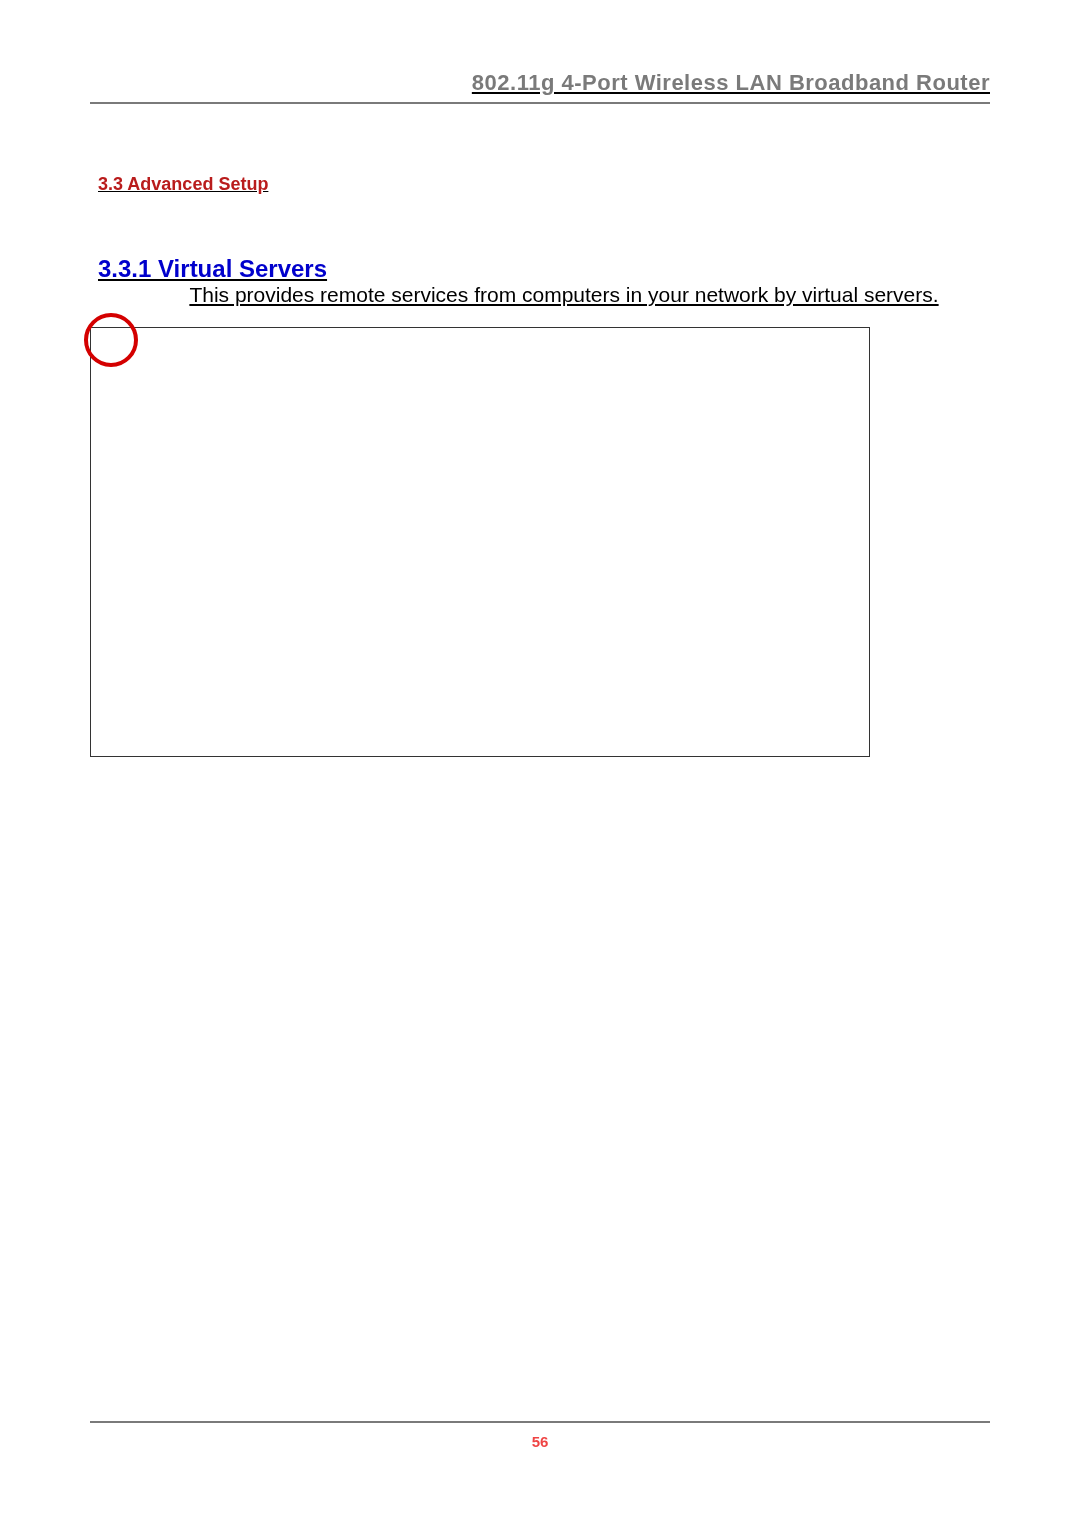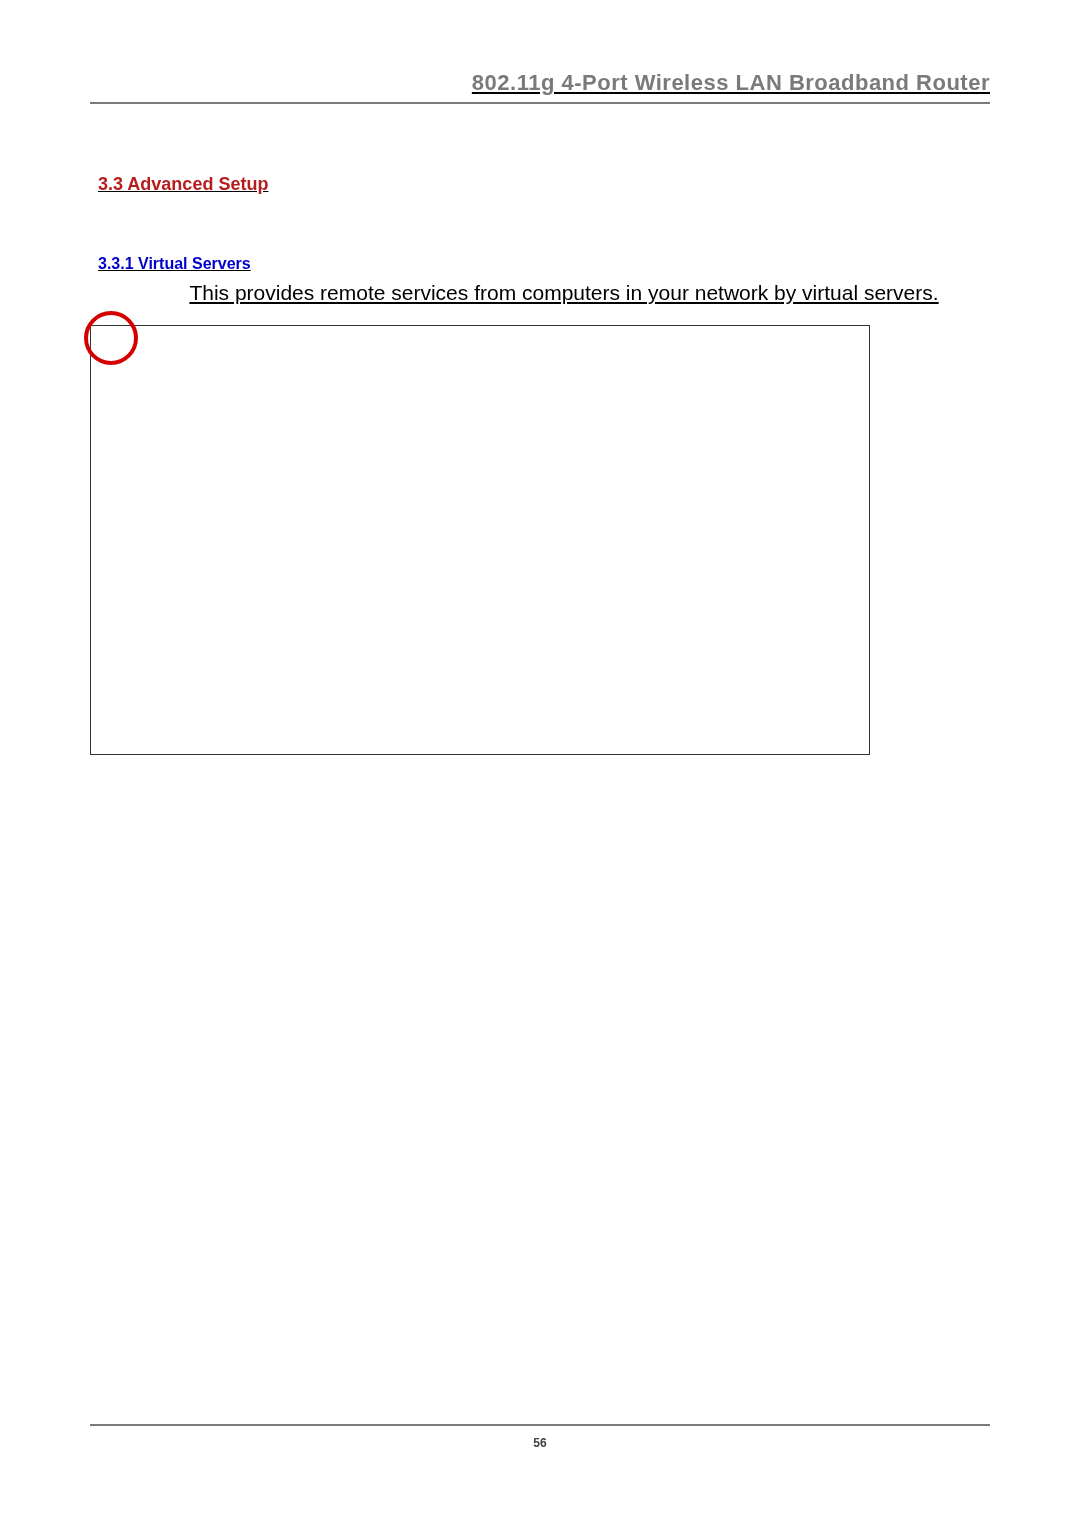--- a/index.html
+++ b/index.html
@@ -37,23 +37,22 @@
     }
     .section-heading {
       color: #b91c1c;
       font-size: 18px;
       font-weight: bold;
       margin-bottom: 60px;
       padding-left: 8px;
     }
     .subsection-heading {
       color: #0000cc;
-      font-size: 16px;
+      font-size: 24px;
       font-weight: bold;
-      margin-bottom: 8px;
       padding-left: 8px;
     }
     .body-text {
       font-size: 21px;
       color: #000000;
       padding-left: 48px;
       margin-bottom: 20px;
       text-align: center;
     }
     .image-box {
@@ -75,22 +74,22 @@
       left: 0;
       width: 900px;
     }
     .footer-rule {
       border: none;
       border-top: 2px solid #7a7a7a;
       margin-bottom: 10px;
     }
     .page-number {
       text-align: center;
-      color: #404040;
-      font-size: 12px;
+      color: #ef4444;
+      font-size: 15px;
       font-weight: bold;
     }
   </style>
 </head>
 <body>
 
 <div class="page">
   <div class="header-title">802.11g 4-Port Wireless LAN Broadband Router</div>
   <hr class="header-rule">
 

